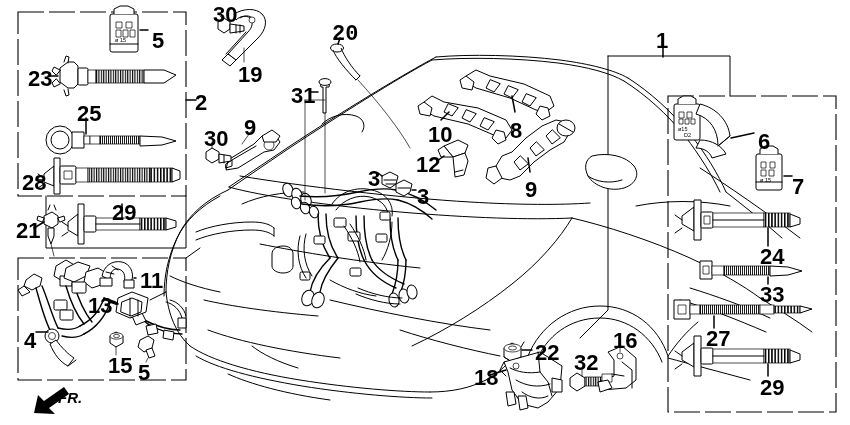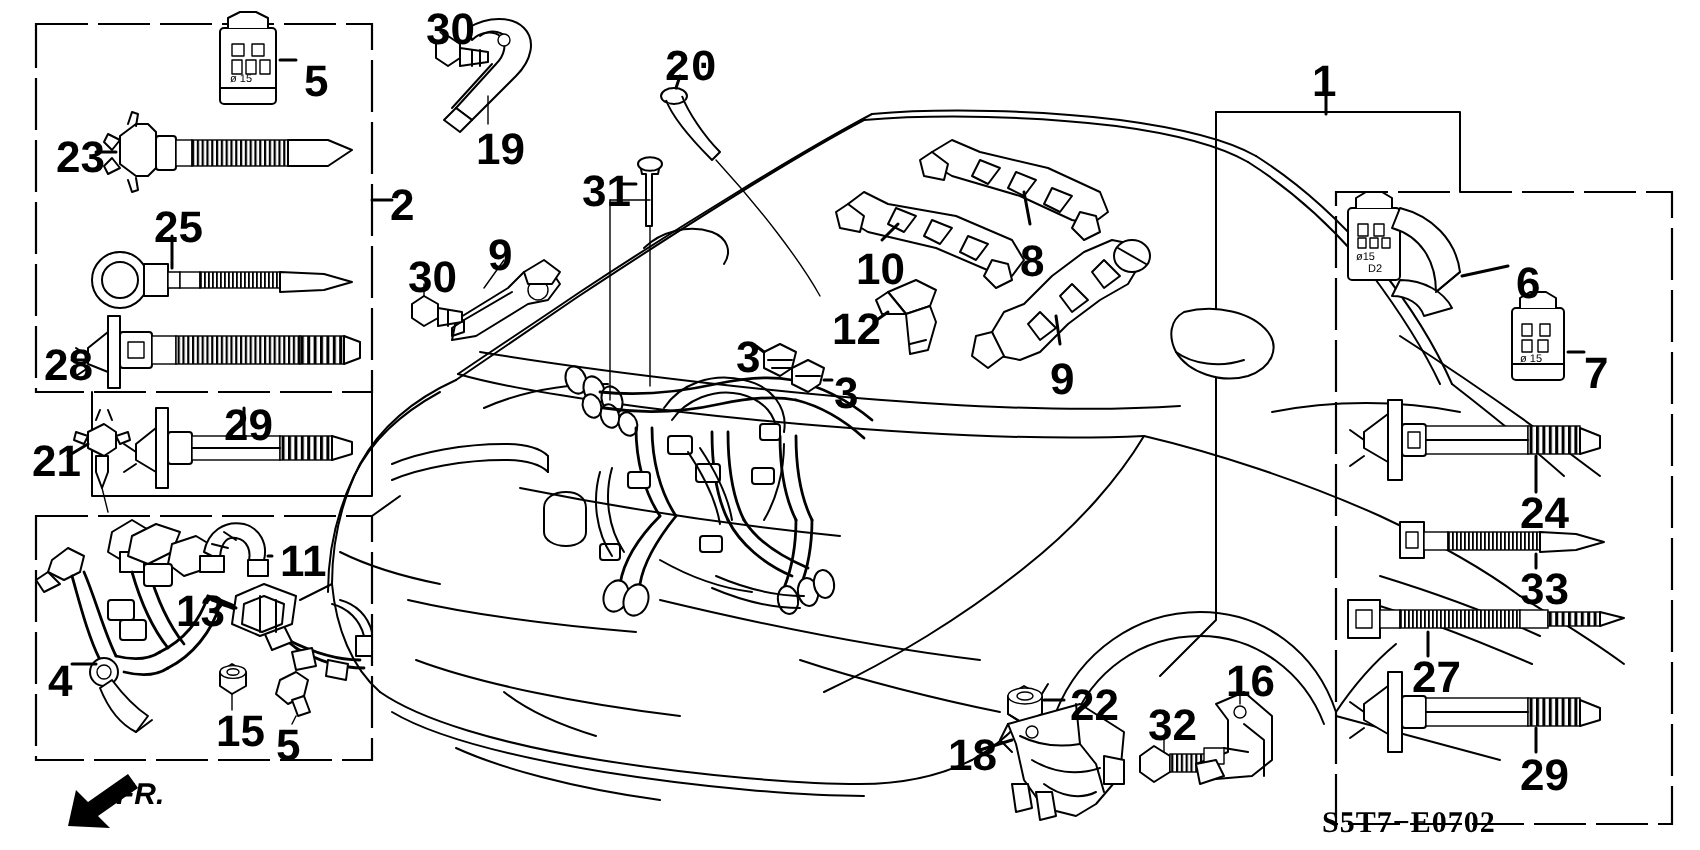--- a/index.html
+++ b/index.html
@@ -593,15 +593,14 @@
   <div class="lbl" style="left:291px;top:85px;">31</div>
   <div class="lbl" style="left:574px;top:352px;">32</div>
 
   <div class="micro" style="left:115px;top:37px;">ø 15</div>
   <div class="micro" style="left:678px;top:126px;">ø15</div>
   <div class="micro" style="left:684px;top:132px;">D2</div>
   <div class="micro" style="left:760px;top:177px;">ø 15</div>
 
   <div class="frtxt" style="left:58px;top:389px;text-align:right;">FR.</div>
 
-  <div class="code" style="left:661px;top:404px;">S5T7−E0702</div>
 
 </div>
 
 </body></html>

